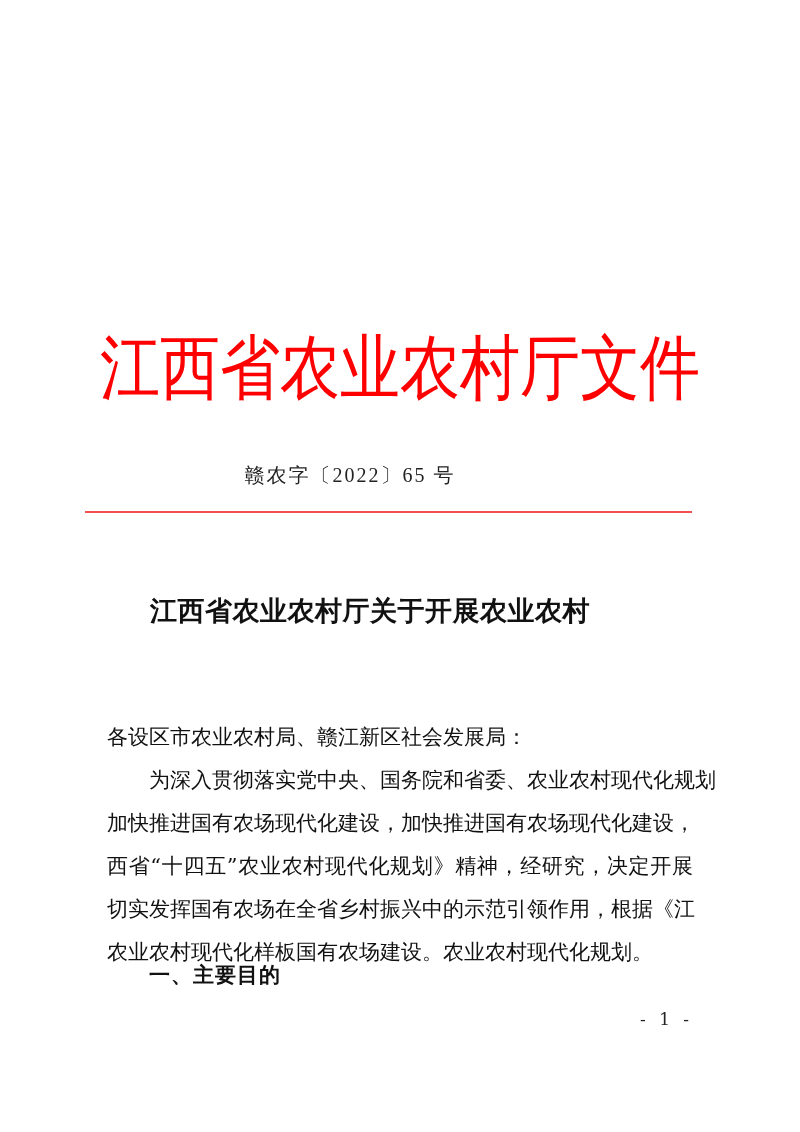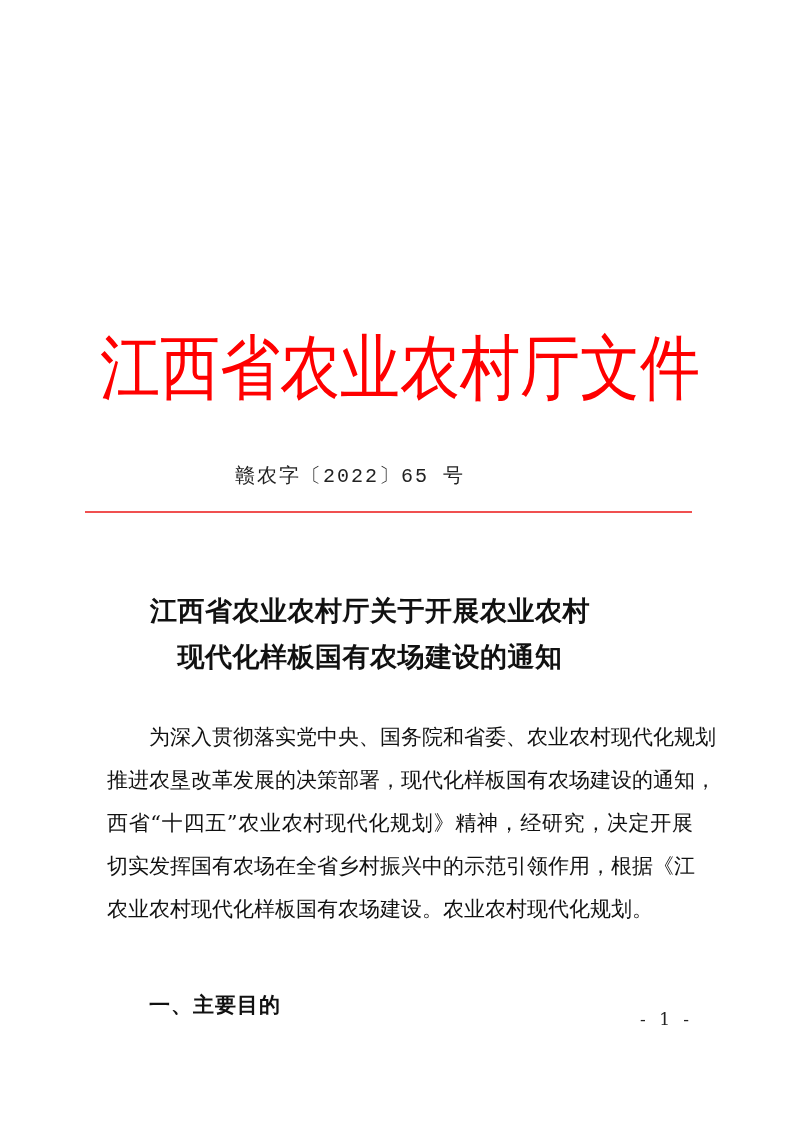--- a/index.html
+++ b/index.html
@@ -42,21 +42,21 @@
     }
     .doc-number {
       position: absolute;
       left: 0;
       width: 700px;
       top: 462px;
       text-align: center;
       font-size: 20px;
       letter-spacing: 2px;
       color: #222;
-      font-family: Liberation Mono, monospace;
+      font-family: Liberation Serif, serif;
     }
     .red-rule {
       position: absolute;
       left: 85px;
       top: 511px;
       width: 607px;
       height: 2px;
       background: #f05050;
     }
     .title {
@@ -95,21 +95,20 @@
     .section-heading {
       position: absolute;
       left: 149px;
       top: 955px;
       font-family: "DejaVu Sans", "Liberation Sans", sans-serif;
       font-weight: bold;
       font-size: 21px;
       line-height: 40px;
       color: #111;
       letter-spacing: 1px;
-      margin-top: 30px;
     }
     .page-number {
       position: absolute;
       left: 640px;
       top: 1009px;
       font-family: "DejaVu Serif", "Liberation Serif", serif;
       font-size: 17px;
       color: #222;
       letter-spacing: 4px;
     }
@@ -131,26 +130,26 @@
     <span>文</span>
     <span>件</span>
   </div>
 
   <div class="doc-number">赣农字〔2022〕65 号</div>
 
   <div class="red-rule"></div>
 
   <div class="title">
     <div>江西省农业农村厅关于开展农业农村</div>
-    <div>现代化样板国有农场建设的通知</div>
   </div>
 
   <div class="body-text">
+    <span class="line salutation">各设区市农业农村局、赣江新区社会发展局：</span>
     <span class="line indent">为深入贯彻落实党中央、国务院和省委、农业农村现代化规划</span>
-    <span class="line">推进农垦改革发展的决策部署，现代化样板国有农场建设的通知，</span>
+    <span class="line">加快推进国有农场现代化建设，加快推进国有农场现代化建设，</span>
     <span class="line">西省“十四五”农业农村现代化规划》精神，经研究，决定开展</span>
     <span class="line">切实发挥国有农场在全省乡村振兴中的示范引领作用，根据《江</span>
     <span class="line last">农业农村现代化样板国有农场建设。农业农村现代化规划。</span>
   </div>
 
   <div class="section-heading">一、主要目的</div>
 
   <div class="page-number">- 1 -</div>
 
 </div>

